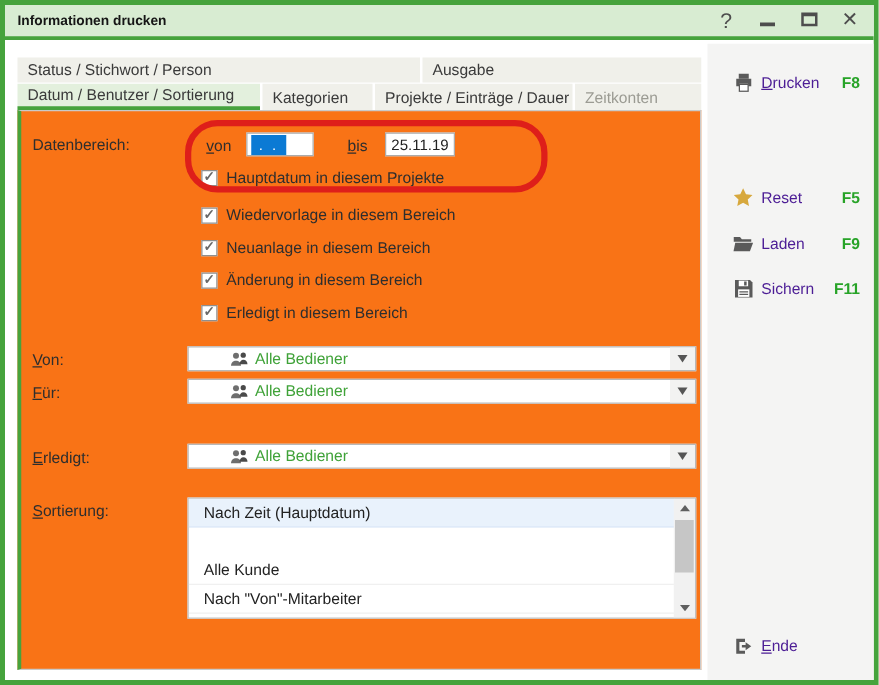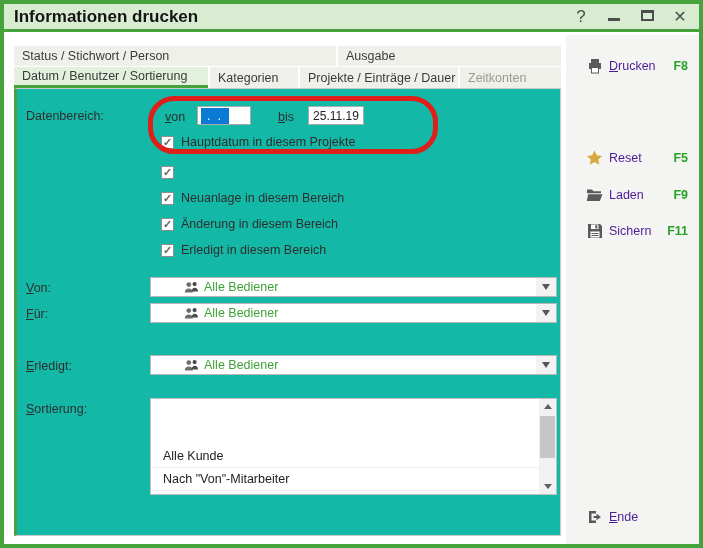--- a/index.html
+++ b/index.html
@@ -9,41 +9,41 @@
     position:relative; width:703px; height:548px;
     background:#ffffff; border:4px solid #46a33c; overflow:hidden;
     font-size:12.5px; color:#2e2e2e;
   }
   
   .titlebar{
     position:absolute; left:0; top:0; width:695px; height:28px;
     background:#d8ecd2; border-bottom:3px solid #46a33c;
     display:flex; align-items:center; padding:0 10px;
   }
-  .title{ font-weight:bold; font-size:17px; color:#151515; }
+  .title{ font-weight:bold; font-size:11px; color:#151515; }
   .win-controls{ margin-left:auto; display:flex; align-items:center; gap:15px; color:#4d4d4d; }
   .wc{ width:18px; text-align:center; cursor:default; }
   .help-glyph{ font-size:17px; line-height:1; color:#4d4d4d; }
   .min-glyph{ display:inline-block; width:12px; height:10px; border-bottom:3px solid #4d4d4d; }
   .max-glyph{ display:inline-block; width:13px; height:11px; border:2px solid #4d4d4d; border-top:3px solid #4d4d4d; }
   .close-glyph{ font-size:16px; line-height:1; color:#4d4d4d; }
   
   .tabrow{ position:absolute; left:10px; width:547px; display:flex; gap:2px; }
   .tabrow1{ top:42px; height:20px; }
   .tabrow2{ top:63px; height:21px; }
   .tab{
     background:#f0f0ea; color:#3a3a3a; display:flex; align-items:center;
     padding-left:8px; height:100%; white-space:nowrap; overflow:hidden; cursor:default;
   }
   .tab.active{ background:#e3f0dd; border-bottom:3px solid #46a33c; }
   .tab.disabled{ color:#9b9b93; }
   
   .panel{
     position:absolute; left:10px; top:84px; width:547px; height:448px;
-    background:#14b8a6; border:1px solid #c9c9c9; border-left:3px solid #46a33c;
+    background:#f97316; border:1px solid #c9c9c9; border-left:3px solid #46a33c;
   }
   .flabel{ position:absolute; color:#2e2e2e; }
   .mn{ text-decoration:underline; }
   .tinput{
     position:absolute; height:19px; border:1px solid #ababab; background:#fff;
     display:flex; align-items:center; font-size:12px; color:#222;
   }
   .sel-frag{ background:#0b7ad4; color:#ffffff; padding:1px 6px; margin-left:3px; letter-spacing:2px; }
   .centered-val{ width:100%; text-align:center; }
   
@@ -151,20 +151,21 @@
     <div class="cb-row" style="left:144px; top:45px">
       <span class="cb">
           <span class="tick">✓</span>
         </span>
       <span>Hauptdatum in diesem Projekte</span>
     </div>
     <div class="cb-row" style="left:144px; top:75px">
       <span class="cb">
           <span class="tick">✓</span>
         </span>
+      <span>Wiedervorlage in diesem Bereich</span>
     </div>
     <div class="cb-row" style="left:144px; top:101px">
       <span class="cb">
           <span class="tick">✓</span>
         </span>
       <span>Neuanlage in diesem Bereich</span>
     </div>
     <div class="cb-row" style="left:144px; top:127px">
       <span class="cb">
           <span class="tick">✓</span>
@@ -222,20 +223,21 @@
         </svg>
         <span class="dd-text">Alle Bediener</span>
       </span>
       <span class="dd-btn">
           <span class="tri-down"></span>
         </span>
     </div>
 
     <span class="flabel" style="left:9px; top:313px"><span class="mn">S</span>ortierung:</span>
     <div class="slist">
+      <div class="srow selected" style="top:0">Nach Zeit (Hauptdatum)</div>
       <div class="srow" style="top:46px">Alle Kunde</div>
       <div class="srow" style="top:69px">Nach "Von"-Mitarbeiter</div>
       <div class="sbar">
         <span class="sbar-btn" style="top:0">
             <span class="tri-up-s"></span>
           </span>
         <span class="sthumb"></span>
         <span class="sbar-btn" style="bottom:0">
             <span class="tri-down-s"></span>
           </span>

